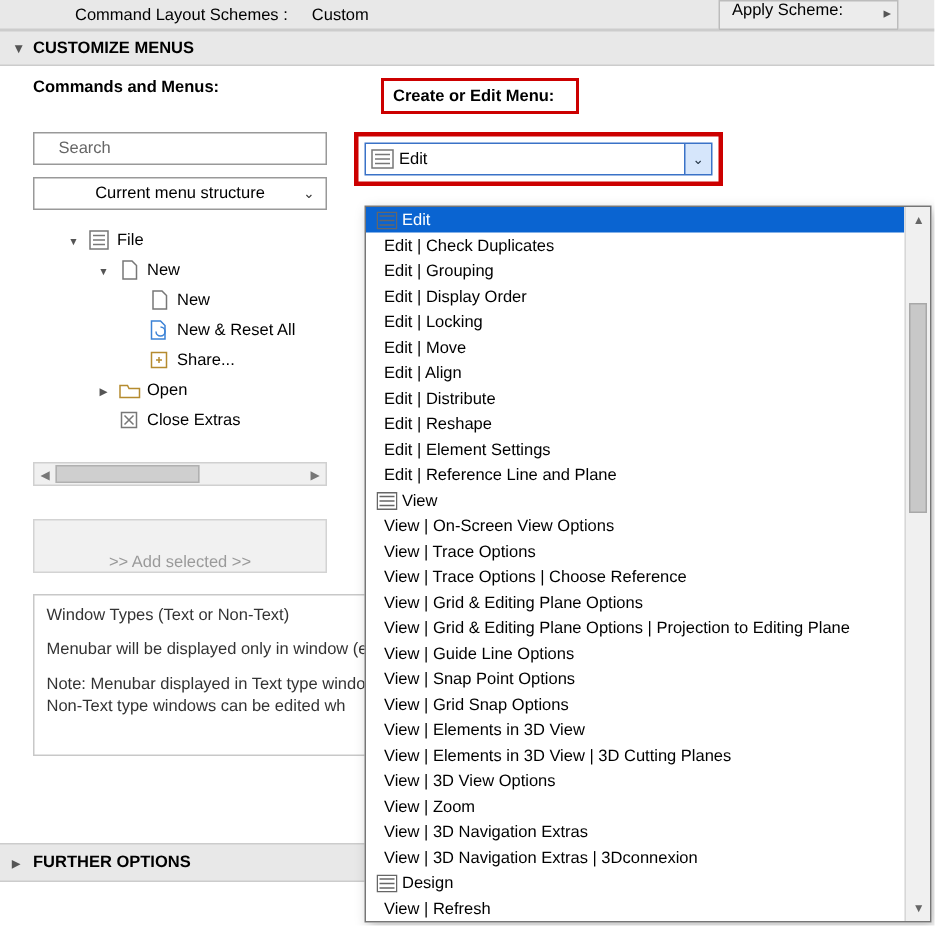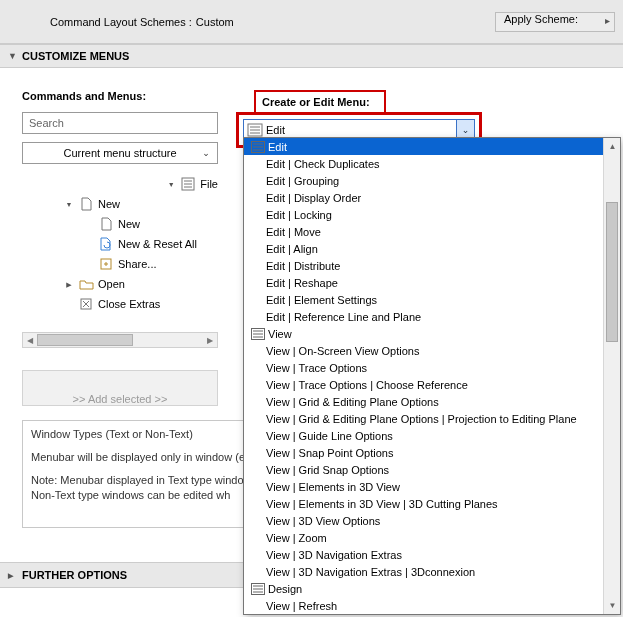--- a/index.html
+++ b/index.html
@@ -10,24 +10,24 @@
     color: #000;
     background: #fff;
     width: 623px;
     height: 617px;
     overflow: hidden;
     position: relative;
   }
 
   .top-bar {
     background: #e8e8e8;
-    height: 44px;
+    height: 20px;
     display: flex;
     align-items: center;
-    padding: 0 8px 0 50px;
+    padding: 0 24px 0 50px;
     border-bottom: 1px solid #ccc;
   }
   .apply-scheme {
     margin-left: auto;
     height: 20px;
     background: #ececec;
     border: 1px solid #bcbcbc;
     padding: 0 24px 0 8px;
     display: flex;
     align-items: flex-start;
@@ -57,21 +57,21 @@
     left: 8px;
     font-size: 9px;
     color: #555;
   }
   .section-header { position: relative; }
 
   .row-labels {
     display: flex;
     height: 30px;
     align-items: flex-start;
-    padding-top: 22px;
+    padding-top: 8px;
   }
   .row-labels .left { padding-left: 22px; font-weight: bold; flex: 0 0 238px;}
   .row-labels .right {
     font-weight: bold;
     border: 2px solid #c00;
     padding: 4px 14px 4px 6px;
     margin-left: 16px;
   }
 
   .main-cols {
@@ -79,21 +79,21 @@
     padding: 14px 0 0 22px;
     gap: 18px;
   }
   .left-col { width: 196px; display: flex; flex-direction: column; gap: 8px; }
   .right-col { flex: 1; }
 
   .text-input, .combo {
     height: 22px;
     background: #fff;
     border: 1px solid #999;
-    padding: 0 6px;
+    padding: 0 16px;
     display: flex;
     align-items: center;
     position: relative;
     color: #666;
     text-align: center;
   }
   .combo .chev {
     position: absolute; right: 4px; top: 3px;
     width: 14px; height: 14px;
     display: flex; align-items: center; justify-content: center;
@@ -137,21 +137,21 @@
     display:flex; align-items:center; height:20px; gap:4px;
     padding-left: 6px;
   }
   .tree-row .exp { width:10px; font-size:9px; color:#555; text-align:center; }
   .tree-row .exp.right::before { content:"▶"; font-size:7px; }
   .tree-row .exp.down::before { content:"▼"; font-size:7px; }
   .tree-row .ico {
     width:16px; height:16px; display:flex;align-items:center;justify-content:center;
     color:#666;
   }
-  .indent-1 { padding-left: 22px; justify-content: flex-end; }
+  .indent-1 { padding-left: 22px; }
   .indent-2 { padding-left: 42px; }
   .indent-3 { padding-left: 62px; }
 
   .h-scroll {
     height: 16px; background:#f0f0f0; border:1px solid #d0d0d0;
     position: relative; margin-top:2px;
   }
   .h-scroll .thumb { position:absolute; left:14px; top:1px; height:12px; width:96px; background:#cfcfcf; border:1px solid #b0b0b0; }
   .h-scroll .ab { position:absolute; top:0; width:14px; height:14px; display:flex;align-items:center;justify-content:center;font-size:8px;color:#777;}
   .h-scroll .ab.l{left:0;} .h-scroll .ab.r{right:0;}
@@ -190,21 +190,21 @@
     background:#f0f0f0; border-left:1px solid #d7d7d7;
   }
   .dd-scroll .thumb { position:absolute; top:64px; left:2px; width:12px; height:140px; background:#c8c8c8; border:1px solid #a8a8a8;}
   .dd-scroll .arrow { position:absolute; left:0; width:17px; height:17px; display:flex;align-items:center;justify-content:center;font-size:8px;color:#666;}
   .dd-scroll .arrow.up{top:0;} .dd-scroll .arrow.down{bottom:0;}
 
   .dd-list { position:absolute; left:0; top:0; right:17px; bottom:0; overflow:hidden; }
 
   .dd-item {
     height: 17px; display:flex; align-items:center;
-    padding-left: 22px; position:relative;
+    padding-left: 12px; position:relative;
     white-space: nowrap;
   }
   .dd-item.group { padding-left: 6px; }
   .dd-item.group .gico { width:16px;height:14px;display:flex;align-items:center;justify-content:center;color:#666;margin-right:2px;}
   .dd-item.selected {
     background:#0a64d1; color:#fff;
   }
 
   
   .further {
@@ -216,21 +216,21 @@
   }
   .further .tri { position:absolute; left:8px; top:9px; font-size:7px; color:#555; }
 
   svg { display:block; }
 </style>
 </head>
 <body>
 
 <div class="top-bar">
   <span>Command Layout Schemes :</span>
-  <span style="margin-left:4px">Custom</span>
+  <span style="margin-left:16px">Custom</span>
   <div class="apply-scheme">
     <span>Apply Scheme:</span>
     <span class="arrow">▸</span>
   </div>
 </div>
 
 <div class="section-header">
   <span class="tri">▼</span>
   <span>CUSTOMIZE MENUS</span>
 </div>

